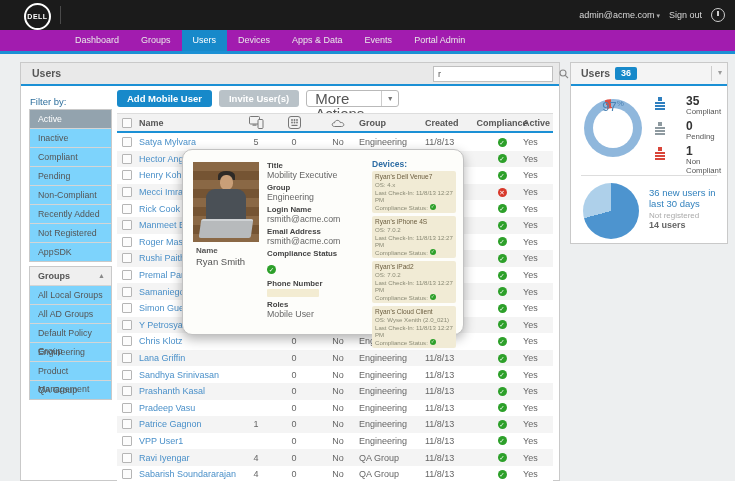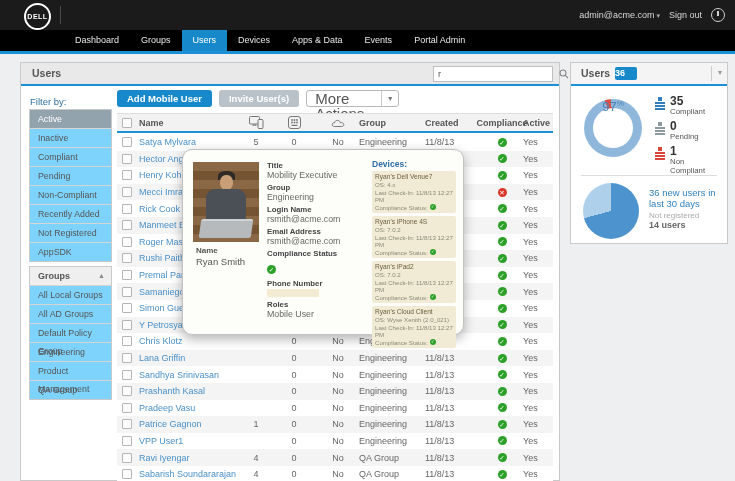--- a/index.html
+++ b/index.html
@@ -8,21 +8,21 @@
   
   .topbar{position:absolute;left:0;top:0;width:735px;height:30px;background:#1b1b1b;}
   .dell-logo{position:absolute;left:24px;top:3px;width:23px;height:23px;border:2px solid #fff;border-radius:50%;display:flex;align-items:center;justify-content:center;color:#fff;font-size:7px;font-weight:bold;letter-spacing:.5px;}
   .tb-sep{position:absolute;left:60px;top:6px;width:1px;height:18px;background:#4a4a4a;}
   .tb-right{position:absolute;right:10px;top:0;height:30px;display:flex;align-items:center;gap:9px;color:#d8d8d8;font-size:9px;}
   .tb-chev{font-size:7px;color:#aaa;margin-left:2px;}
   .power-icon{width:12px;height:12px;border:1px solid #cfcfcf;border-radius:50%;position:relative;display:inline-block;}
   .power-icon::after{content:"";position:absolute;left:5px;top:2px;width:1.5px;height:5px;background:#cfcfcf;}
 
   
-  .nav{position:absolute;left:0;top:30px;width:735px;height:21px;background:#000000;display:flex;align-items:stretch;padding-left:64px;box-sizing:border-box;}
+  .nav{position:absolute;left:0;top:30px;width:735px;height:21px;background:#a21caf;display:flex;align-items:stretch;padding-left:64px;box-sizing:border-box;}
   .nav-item{color:#e8e8e8;font-size:9px;line-height:21px;padding:0 11px;cursor:pointer;}
   .nav-item.active{background:#1789ca;color:#fff;}
   .nav-accent{position:absolute;left:0;top:51px;width:735px;height:3px;background:#1b90d5;}
 
   
   .panel{position:absolute;background:#fff;border:1px solid #c9c9c9;box-sizing:border-box;}
   .main-panel{left:20px;top:62px;width:540px;height:419px;}
   .panel-head{height:21px;background:#e9e9e9;border-bottom:2px solid #1b90d5;position:relative;}
   .panel-title{position:absolute;left:11px;top:4px;font-size:10.5px;font-weight:bold;color:#555;}
   .search-box{position:absolute;right:6px;top:3px;width:118px;height:14px;background:#fff;border:1px solid #bfbfbf;display:flex;align-items:center;}
@@ -88,28 +88,28 @@
   .dev-card{background:#f1ebd5;border-radius:2px;padding:2px 3px;margin-bottom:3px;}
   .dc-name{font-size:6.6px;color:#6b5d3f;line-height:8px;}
   .dc-line{font-size:6.1px;color:#8a8a75;line-height:7.5px;}
   .dc-status{display:flex;align-items:center;gap:2px;}
   .mini-ok{width:6px;height:6px;border-radius:50%;background:#2da02a;color:#fff;font-size:4.5px;line-height:6px;text-align:center;display:inline-block;}
 
   
   .stats-panel{left:570px;top:62px;width:158px;height:182px;}
   .sp-head{height:21px;background:#f4f4f4;border-bottom:2px solid #1b90d5;position:relative;}
   .sp-title{position:absolute;left:10px;top:4px;font-size:10.5px;font-weight:bold;color:#555;}
-  .sp-badge{position:absolute;left:44px;top:4px;min-width:22px;height:13px;background:#1789ca;color:#fff;font-size:9px;font-weight:bold;line-height:13px;border-radius:2px;}
+  .sp-badge{position:absolute;left:44px;top:4px;min-width:22px;height:13px;background:#1789ca;color:#fff;font-size:9px;font-weight:bold;text-align:center;line-height:13px;border-radius:2px;}
   .sp-collapse{position:absolute;right:5px;top:3px;font-size:8px;color:#999;border-left:1px solid #ccc;padding:2px 0 0 6px;height:13px;cursor:pointer;}
   .donut{position:absolute;left:13px;top:36px;width:58px;height:58px;border-radius:50%;background:conic-gradient(from -16deg,#dd4f43 0 12deg,#8fb7dc 12deg 360deg);}
   .donut::before{content:"";position:absolute;inset:9px;background:#fff;border-radius:50%;}
   .donut-label{position:absolute;inset:0;display:flex;align-items:flex-start;justify-content:center;color:#4c84b5;font-weight:normal;font-size:13px;}
   .donut-label .pct{font-size:8px;vertical-align:super;}
   .legend{position:absolute;left:84px;top:32px;}
-  .leg-row{display:flex;gap:5px;margin-bottom:4px;}
+  .leg-row{display:flex;gap:21px;margin-bottom:4px;}
   .person{display:inline-block;width:10px;padding-top:2px;}
   .p-head{display:block;width:4px;height:4px;margin:0 auto 1px;background:currentColor;}
   .p-body{display:block;width:10px;height:8px;background:repeating-linear-gradient(180deg,currentColor 0 2px,rgba(255,255,255,.6) 2px 3px);}
   .leg-val{font-size:12px;font-weight:bold;color:#333;line-height:12px;}
   .leg-lab{font-size:7.8px;color:#555;line-height:9px;max-width:46px;}
   .sp-divider{position:absolute;left:10px;right:10px;top:112px;height:1px;background:#ddd;}
   .pie{position:absolute;left:12px;top:120px;width:56px;height:56px;border-radius:50%;background:conic-gradient(#4d94cf 0 255deg,#aed0ea 255deg 360deg);}
   .nu-text{position:absolute;left:78px;top:124px;width:72px;}
   .nu-headline{font-size:9.5px;color:#3181bd;line-height:11px;}
   .nu-note{font-size:8px;color:#aaa;margin-top:2px;}

